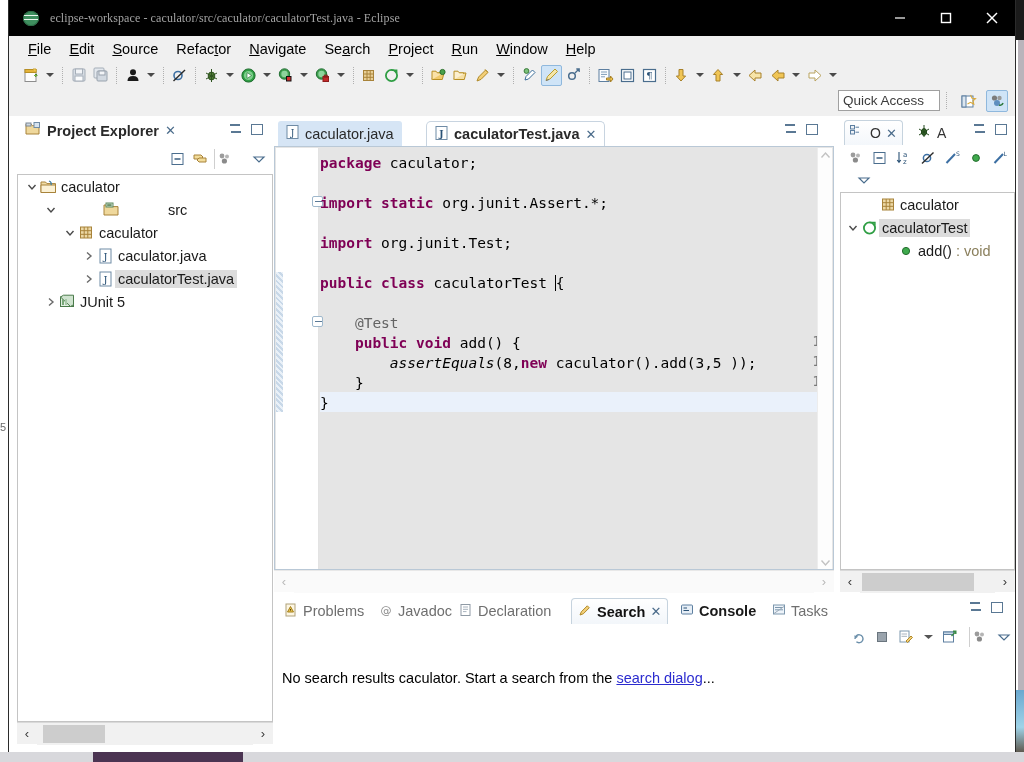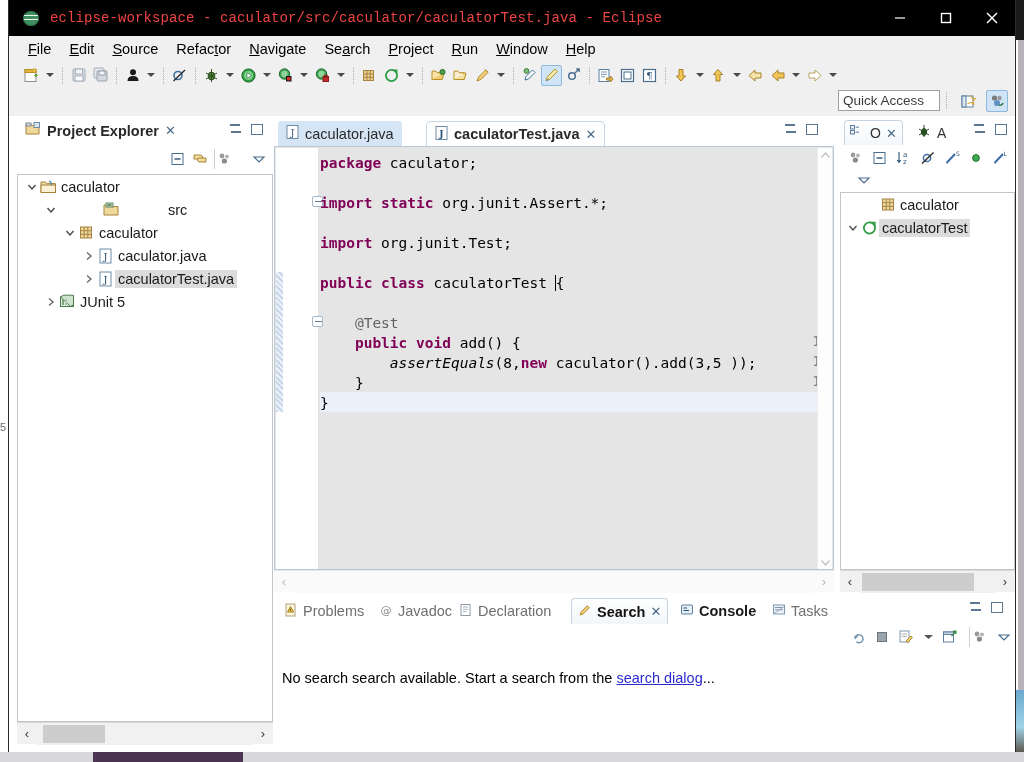--- a/index.html
+++ b/index.html
@@ -78,22 +78,22 @@
   }
   .title-icon .globe:before {
     content: ""; position: absolute; left: 1px; top: 4px;
     width: 14px; height: 1.5px; background: #e9f4ec;
   }
   .title-icon .globe:after {
     content: ""; position: absolute; left: 1px; top: 8px;
     width: 14px; height: 1.5px; background: #e9f4ec;
   }
   .title-text {
-    color: #ef4444; font-size: 14px;
-    font-family: Liberation Mono, monospace;
+    color: #a3a3a3; font-size: 12px;
+    font-family: Liberation Serif, serif;
     letter-spacing: 0.1px;
   }
   .win-controls {
     position: absolute; right: 0; top: 0; height: 36px;
     display: flex; align-items: center;
   }
   .win-btn {
     width: 46px; height: 36px;
     display: flex; align-items: center; justify-content: center;
     color: #ffffff;
@@ -1068,20 +1068,29 @@
                   </svg>
                 </span>
                 <span class="tree-icon">
                   <svg width="17" height="16" viewBox="0 0 17 16">
                     <circle cx="8.5" cy="8" r="5.6" fill="#ffffff" stroke="#2f9e44" stroke-width="1.8"></circle>
                     <path d="M8.5 2.6 h5.4 v3" fill="none" stroke="#2f9e44" stroke-width="1.5"></path>
                   </svg>
                 </span>
                 <span class="ol-label">caculatorTest</span>
               </div>
+              <div class="ol-row" style="padding-left: 40px;">
+                <span class="twisty"></span>
+                <span class="tree-icon">
+                  <svg width="14" height="14" viewBox="0 0 14 14">
+                    <circle cx="7" cy="7" r="3.6" fill="#3faa4d" stroke="#246d2e"></circle>
+                  </svg>
+                </span>
+                <span class="ol-label">add()<span class="ret"> : void</span></span>
+              </div>
             </div>
         </div>
 
         <div class="hscroll ol-hscroll">
           <div class="hs-arrow">‹</div>
           <div class="hs-track">
             <div class="hs-thumb" style="left:2px; width:112px;"></div>
           </div>
           <div class="hs-arrow">›</div>
         </div>
@@ -1194,20 +1203,20 @@
           </div>
           <div class="bp-tool" style="left:720px;">
             <svg width="14" height="14" viewBox="0 0 14 14">
               <path d="M2 5 h10 l-5 5z" fill="none" stroke="#4a6d8d" stroke-width="1.2"></path>
             </svg>
           </div>
         </div>
 
         <div class="bp-body">
           <div class="bp-msg">
-            <span>No search search available. Start a search from the </span><a href="#">search dialog</a><span>...</span>
+            <span>No search results caculator. Start a search from the </span><a href="#">search dialog</a><span>...</span>
           </div>
         </div>
       </div>
 
     </div>
   </div>
 </div>
 
 </body></html>

